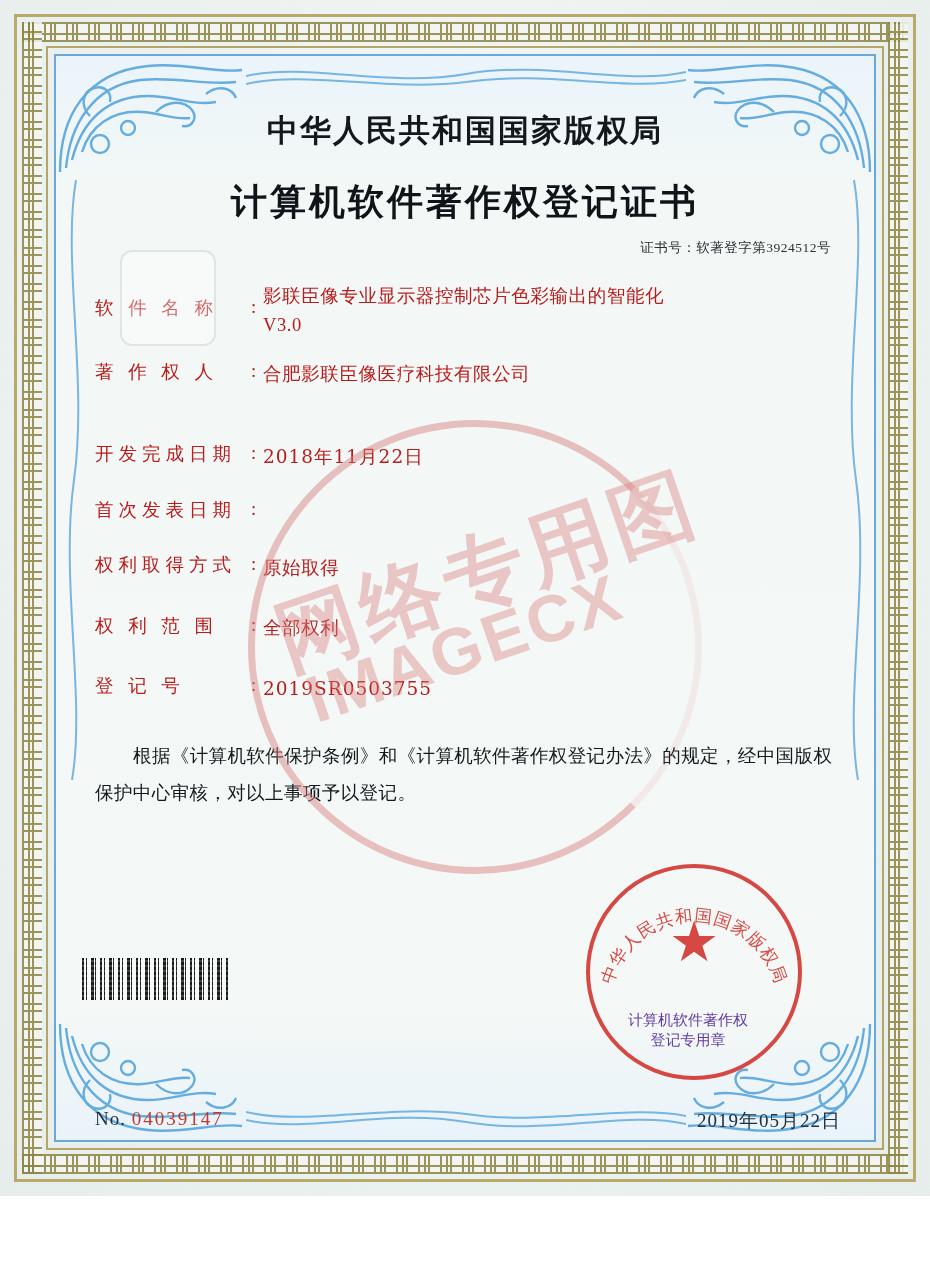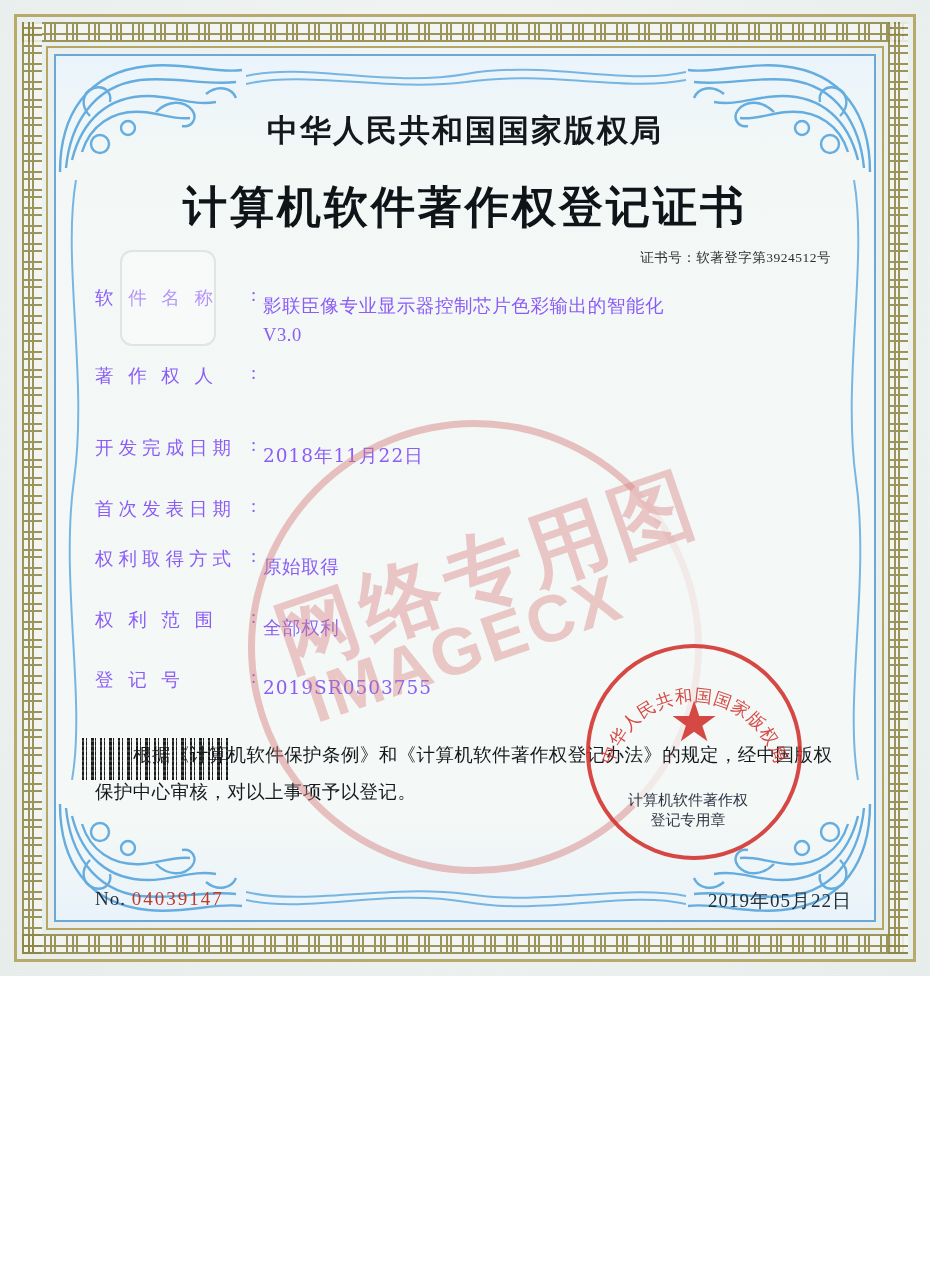--- a/index.html
+++ b/index.html
@@ -6,21 +6,21 @@
     margin: 0;
     padding: 0;
     background: #ffffff;
   }
   body {
     font-family: "Liberation Serif", "DejaVu Serif", serif;
   }
   #certificate {
     position: relative;
     width: 930px;
-    height: 976px;
+    height: 1196px;
     overflow: hidden;
     background: #f2f5f3;
   }
 
   
   .paper {
     position: absolute;
     inset: 0;
     background:
       radial-gradient(ellipse at 50% 40%, #fbfdfc 0%, #eef3f2 55%, #e7eeec 100%);
@@ -108,45 +108,45 @@
   .title-main {
     text-align: center;
     font-size: 31px;
     letter-spacing: 2px;
     font-weight: bold;
     color: #13181c;
     font-family: "DejaVu Serif", "Liberation Serif", serif;
   }
   .title-sub {
     text-align: center;
-    font-size: 44px;
+    font-size: 36px;
     letter-spacing: 3px;
     font-weight: bold;
     color: #0f1418;
     margin-top: 26px;
     font-family: "DejaVu Serif", "Liberation Serif", serif;
   }
   .cert-no {
     text-align: right;
     font-size: 13.5px;
     color: #2a2f33;
     margin-top: 12px;
     padding-right: 4px;
     letter-spacing: .5px;
   }
 
   .fields {
     margin-top: 18px;
   }
   .row {
     display: flex;
-    align-items: flex-start;
+    align-items: center;
     margin-bottom: 17px;
     font-size: 18.5px;
-    color: #8b5cf6;
+    color: #b91c1c;
   }
   .row .label {
     width: 156px;
     flex: none;
     letter-spacing: 5px;
     white-space: nowrap;
   }
   .row .colon { width: 12px; flex: none; }
   .row .value {
     flex: 1;
@@ -225,27 +225,27 @@
     fill: #d3302c;
     font-family: "DejaVu Serif", "Liberation Serif", serif;
     letter-spacing: 1px;
   }
   .seal-bottom {
     position: absolute;
     left: 0; right: 12px; bottom: 26px;
     text-align: center;
     font-size: 15px;
     line-height: 1.35;
-    color: #0f172a;
+    color: #4c1d95;
   }
 
   
   .footer {
     position: absolute;
-    left: 95px; right: 78px; bottom: 62px;
+    left: 95px; right: 89px; bottom: 62px;
     display: flex;
     justify-content: space-between;
     font-size: 19px;
     color: #24303a;
     z-index: 9;
   }
   .footer .no {
     color: #243040;
     letter-spacing: 1px;
   }
@@ -412,20 +412,21 @@
           <span class="v-line">影联臣像专业显示器控制芯片色彩输出的智能化</span>
           <span class="v-line">V3.0</span>
         </span>
       </div>
 
       <div class="spacer-sm"></div>
 
       <div class="row">
         <span class="label">著 作 权 人</span>
         <span class="colon">:</span>
+        <span class="value">合肥影联臣像医疗科技有限公司</span>
       </div>
 
       <div class="spacer-lg"></div>
 
       <div class="row">
         <span class="label">开发完成日期</span>
         <span class="colon">:</span>
         <span class="value mono">2018年11月22日</span>
       </div>
 

